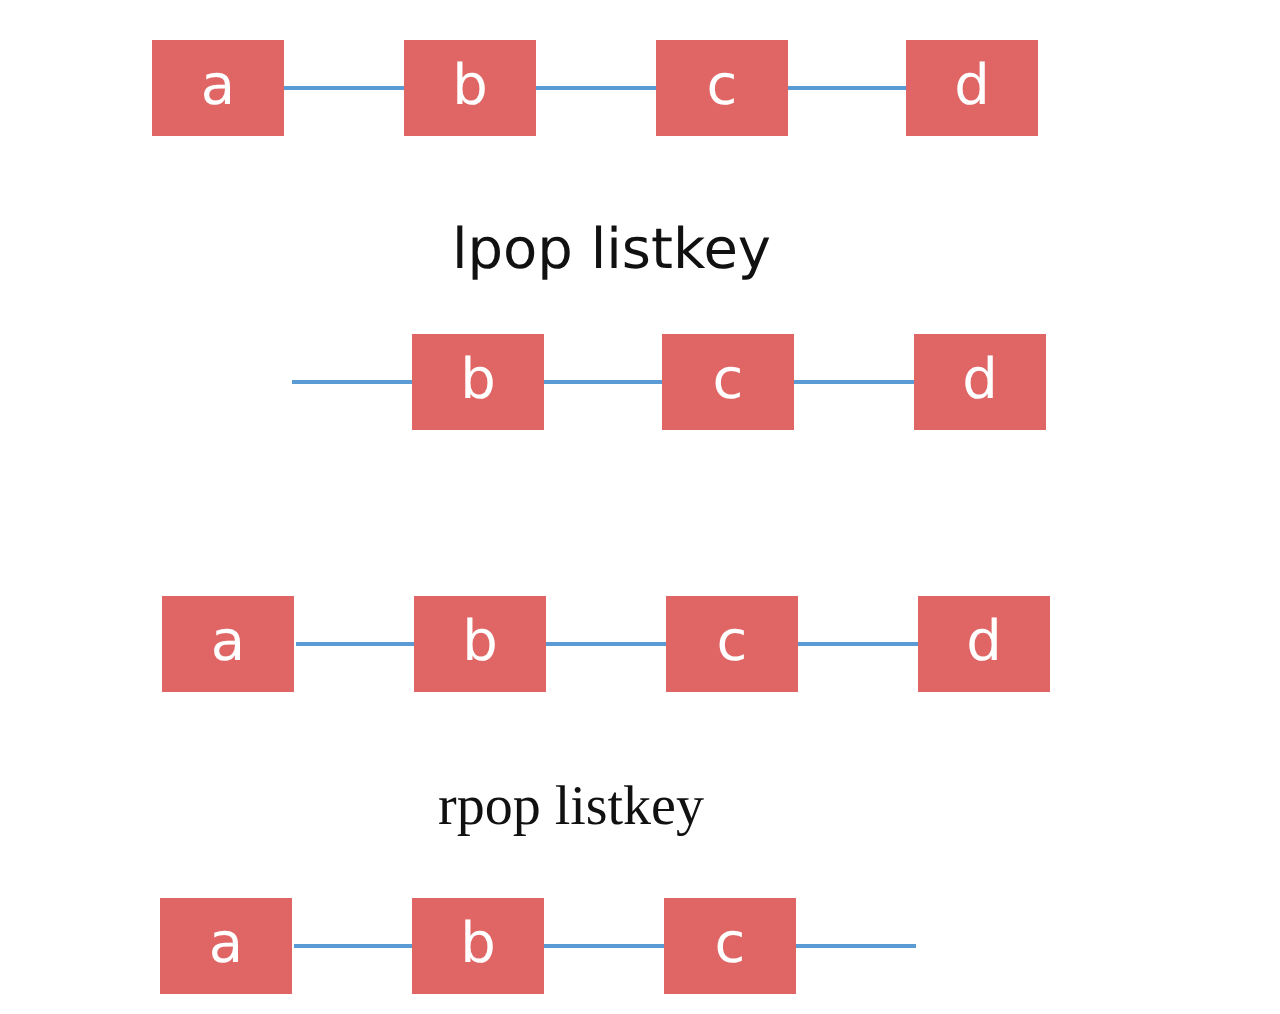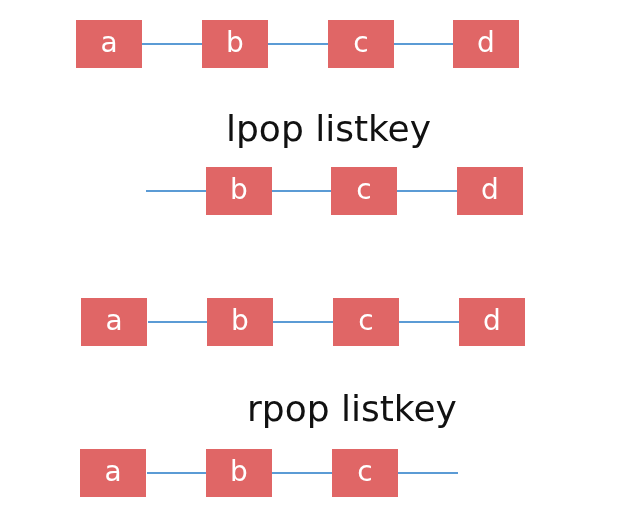--- a/index.html
+++ b/index.html
@@ -2,21 +2,21 @@
 <html><head>
 <meta charset="utf-8">
 <style>
   html, body { margin: 0; padding: 0; background: #ffffff; }
   body { width: 640px; height: 507px; position: relative; overflow: hidden;
          font-family: "DejaVu Sans", sans-serif; }
   .line { position: absolute; height: 2px; background: #5B9BD5; }
   .node { position: absolute; width: 66px; height: 48px; background: #E06666;
           color: #ffffff; font-size: 28px; display: flex; align-items: center;
           justify-content: center; line-height: 1; padding-bottom: 3px; box-sizing: border-box; }
-  .cmd { position: absolute; font-size: 36px; color: #111111; white-space: nowrap; }
+  .cmd { position: absolute; font-size: 28px; color: #111111; white-space: nowrap; }
 </style>
 </head>
 <body>
 
 <div>
   <div class="line" style="left:142px;top:43px;width:311px;"></div>
   <div class="node" style="left:76px;top:20px;">a</div>
   <div class="node" style="left:202px;top:20px;">b</div>
   <div class="node" style="left:328px;top:20px;">c</div>
   <div class="node" style="left:453px;top:20px;">d</div>
@@ -32,20 +32,20 @@
 </div>
 
 <div>
   <div class="line" style="left:148px;top:321px;width:311px;"></div>
   <div class="node" style="left:81px;top:298px;">a</div>
   <div class="node" style="left:207px;top:298px;">b</div>
   <div class="node" style="left:333px;top:298px;">c</div>
   <div class="node" style="left:459px;top:298px;">d</div>
 </div>
 
-<div class="cmd" style="left:247px;top:388px;">rpop listkey</div>
+<div class="cmd" style="left:219px;top:388px;font-family:Liberation Serif, serif;">rpop listkey</div>
 
 <div>
   <div class="line" style="left:147px;top:472px;width:311px;"></div>
   <div class="node" style="left:80px;top:449px;">a</div>
   <div class="node" style="left:206px;top:449px;">b</div>
   <div class="node" style="left:332px;top:449px;">c</div>
 </div>
 
 </body></html>

